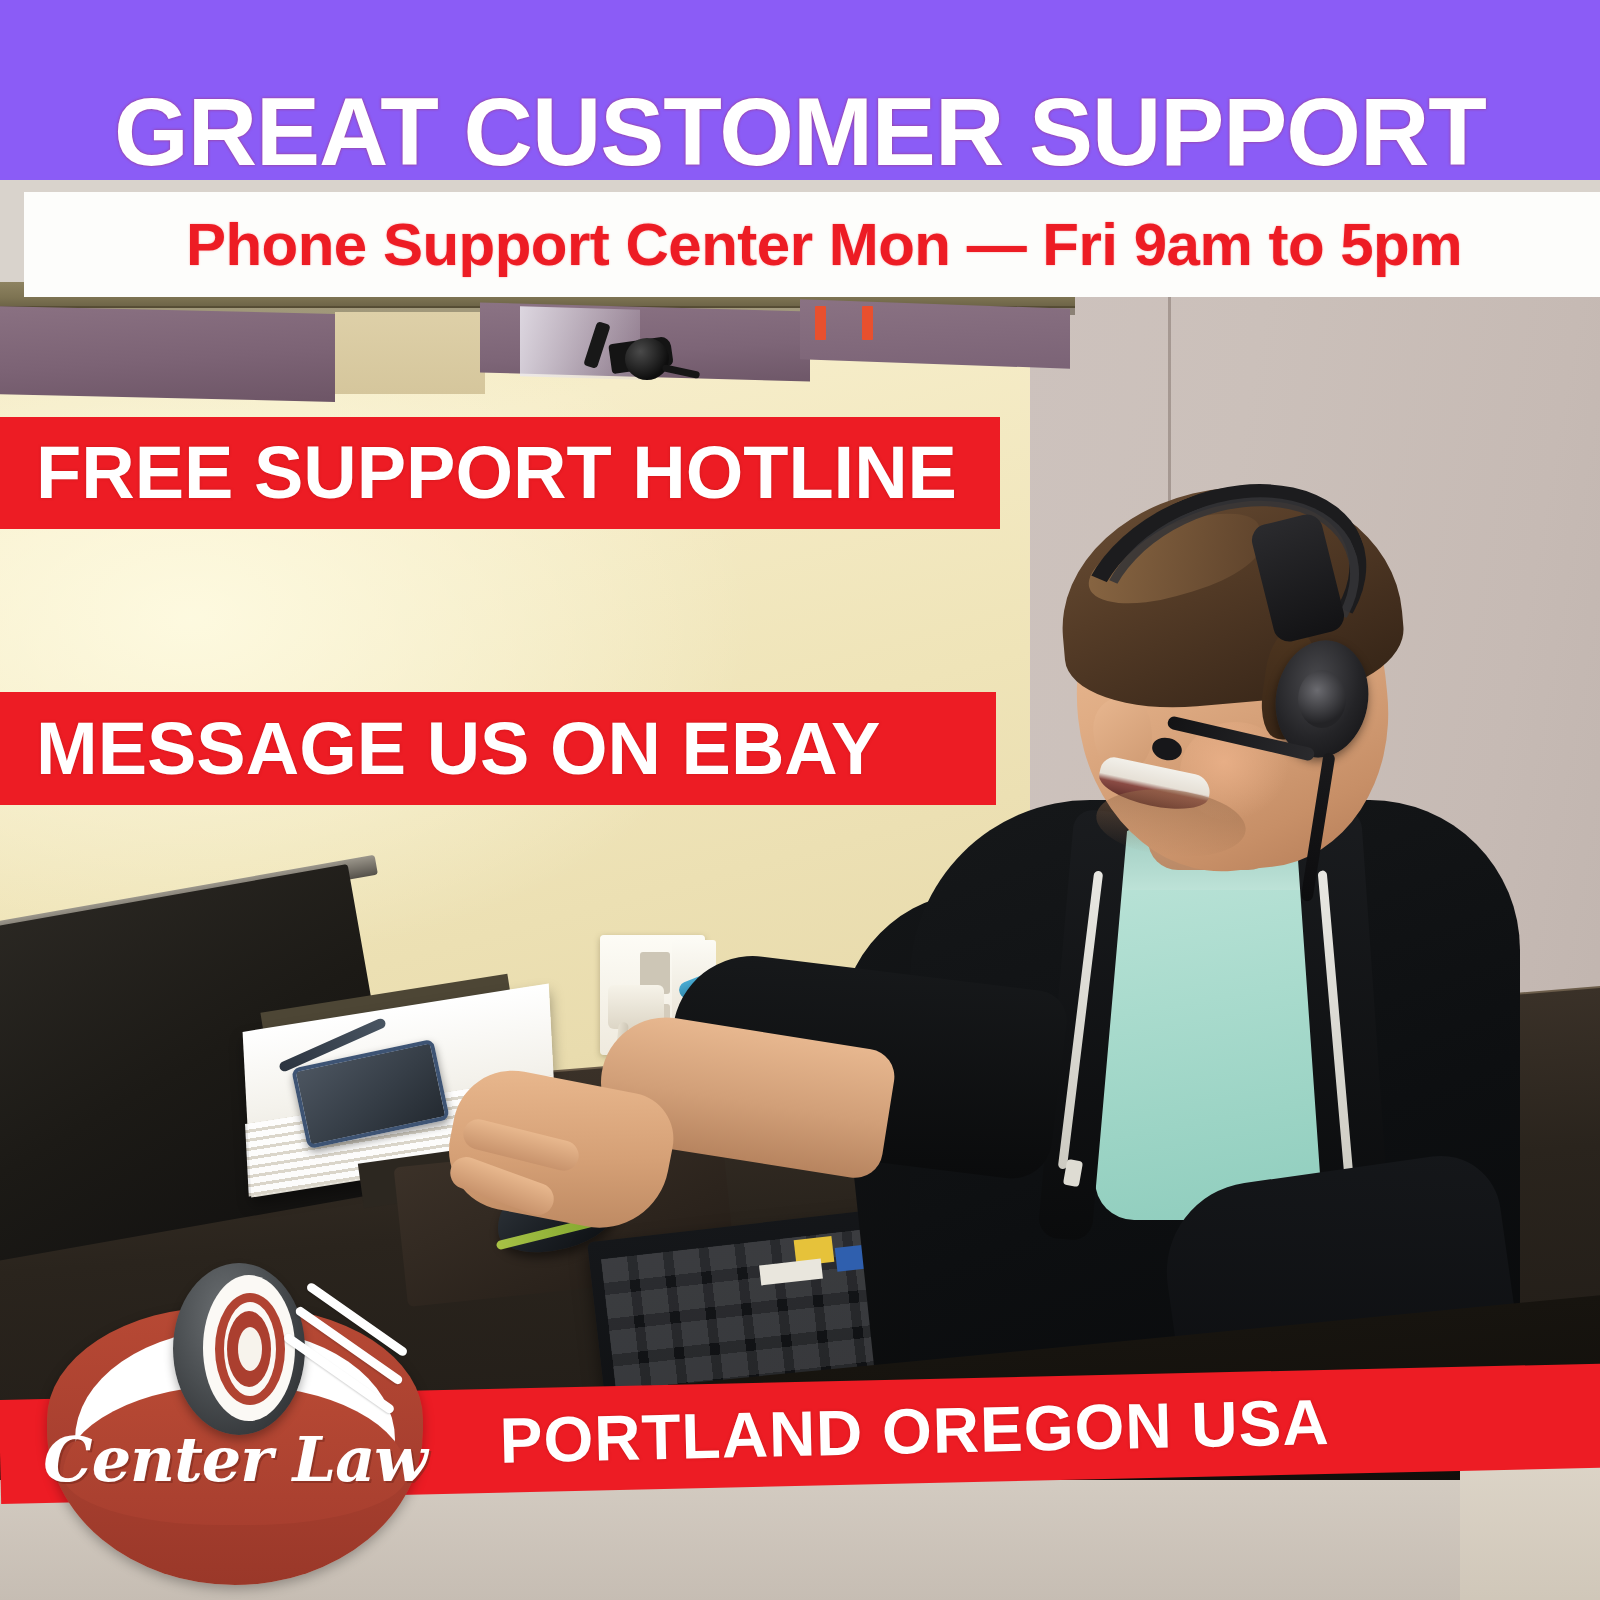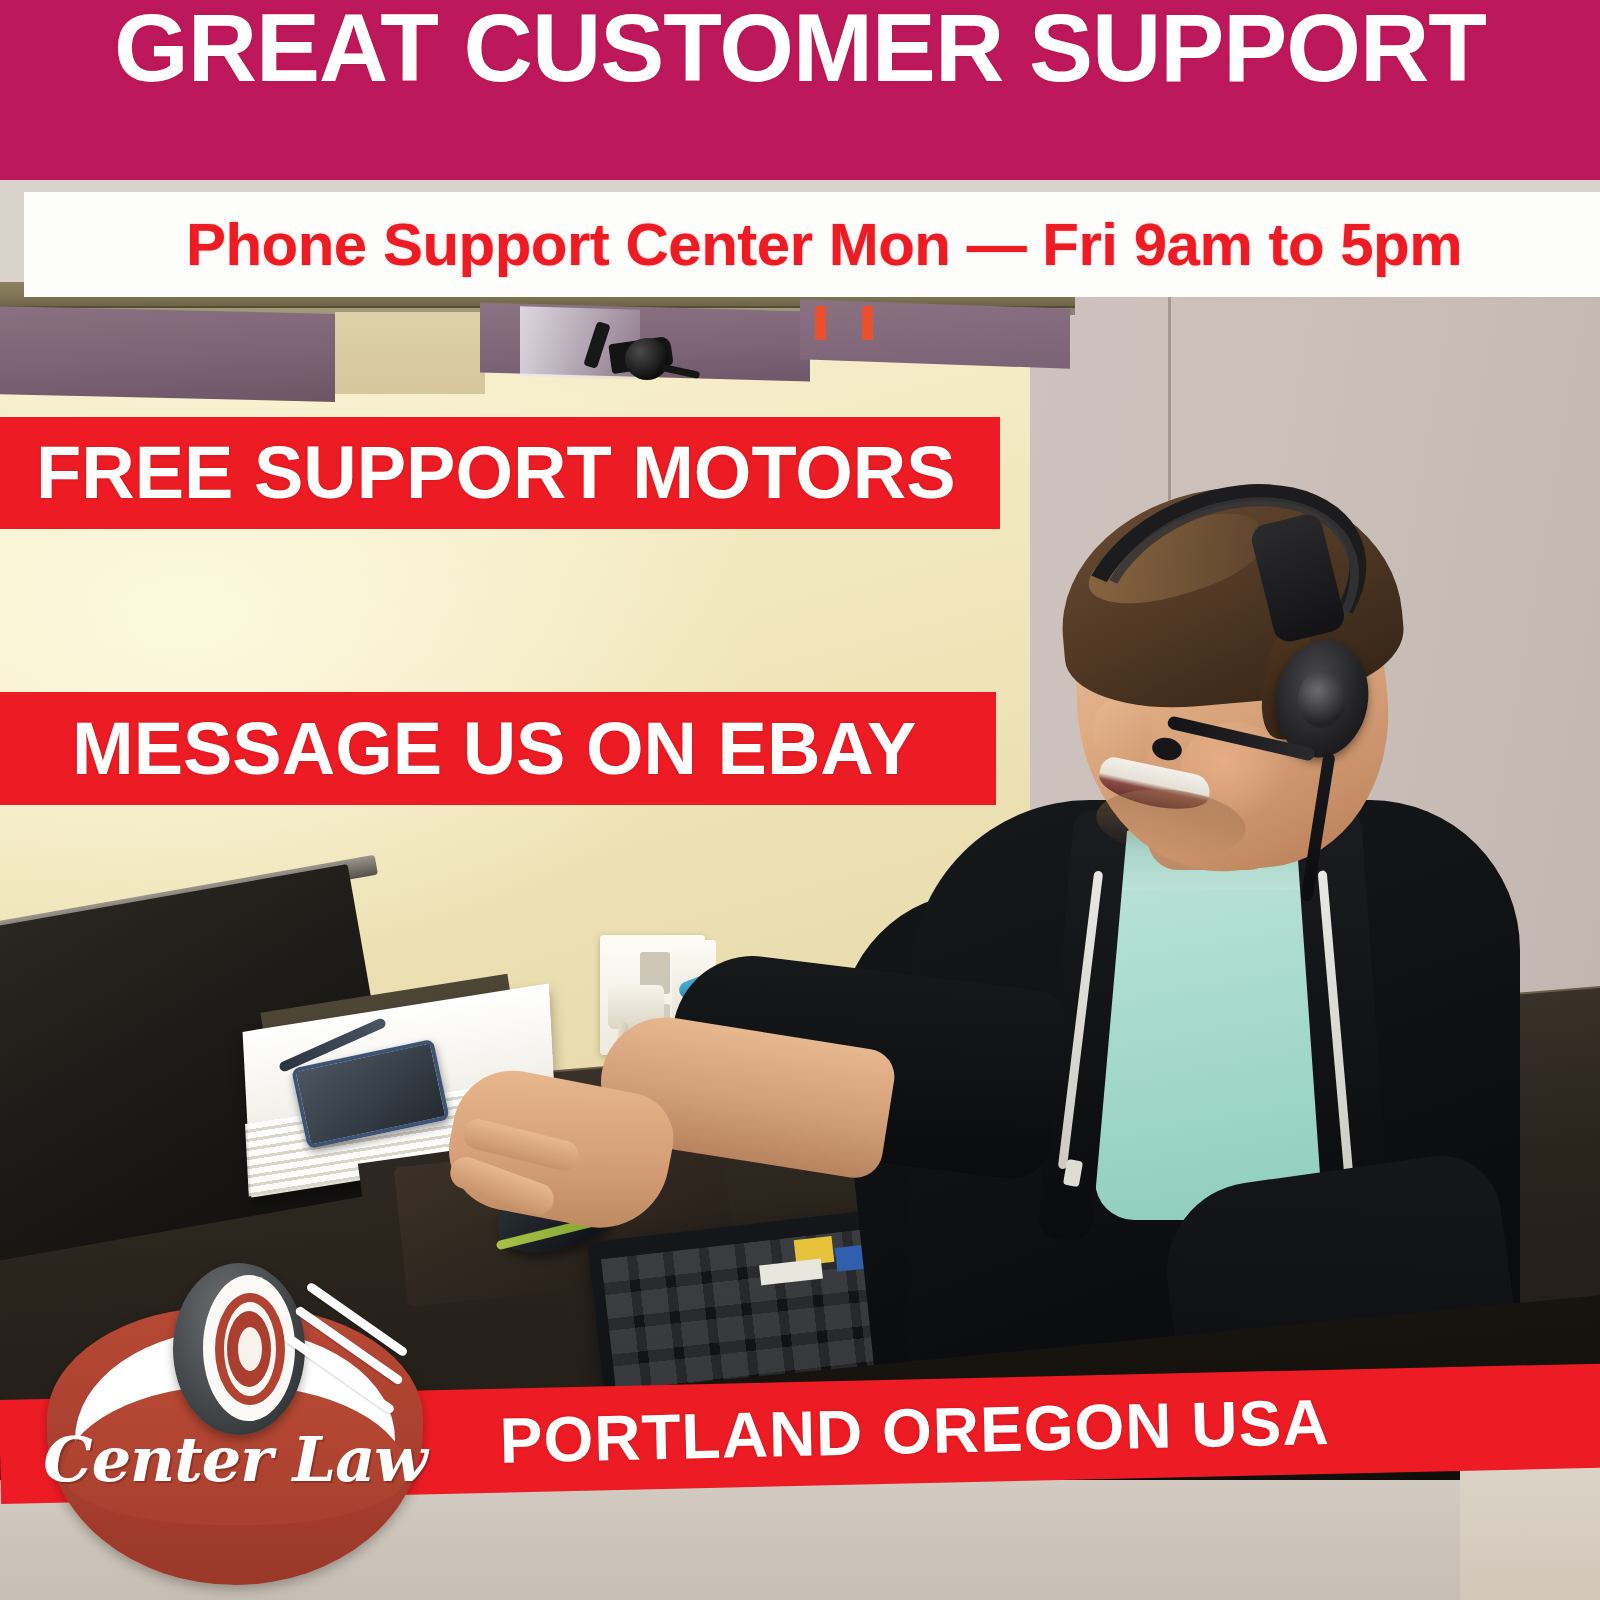--- a/index.html
+++ b/index.html
@@ -423,21 +423,21 @@
   .hand2{
     position:absolute;left:255px;top:1010px;width:190px;height:120px;
     background:linear-gradient(170deg,#e6b58d,#c5906a);
     border-radius:50px 30px 40px 60px;
     transform:rotate(-16deg);
   }
 
   
   .banner-top{
     position:absolute;left:0;top:0;width:1600px;height:180px;
-    background:#be185d;display:flex;align-items:flex-start;justify-content:center;
+    background:#8b5cf6;display:flex;align-items:flex-end;justify-content:center;
   }
   .banner-top h1{
     font-size:96px;font-weight:bold;color:#ffffff;letter-spacing:-1px;
     line-height:1;white-space:nowrap;
     transform:scaleX(1.0);
     text-shadow:0 0 3px rgba(180,20,20,.55);
   }
   .banner-sub{
     position:absolute;left:0;top:192px;width:1600px;height:105px;
     background:#fdfdfb;display:flex;align-items:center;justify-content:center;margin-left:24px;
@@ -452,21 +452,21 @@
     position:absolute;background:#ED1C24;display:flex;align-items:center;
   }
   .bar span{
     color:#fff;font-weight:bold;white-space:nowrap;line-height:1;
     text-shadow:0 0 3px rgba(170,20,20,.5);
   }
   .bar-hotline{ left:0; top:417px; width:1000px; height:112px; }
   .bar-hotline span{ font-size:74px; padding-left:36px; }
 
   .bar-ebay{ left:0; top:692px; width:996px; height:113px; }
-  .bar-ebay span{ font-size:74px; padding-left:36px;margin-left:36px; }
+  .bar-ebay span{ font-size:74px; padding-left:36px; }
 
   .bar-city{
     left:0; top:1400px; width:1600px; height:104px;
     transform:rotate(-1.3deg); transform-origin:left center;
     width:1660px;
   }
   .bar-city span{ font-size:64px; padding-left:500px; letter-spacing:1px; }
 
   
   .logo{ position:absolute; left:35px; top:1245px; width:400px; height:340px; }
@@ -639,21 +639,21 @@
 
   <div class="banner-top">
     <h1>GREAT CUSTOMER SUPPORT</h1>
   </div>
 
   <div class="banner-sub">
     <h2>Phone Support Center  Mon — Fri 9am to 5pm</h2>
   </div>
 
   <div class="bar bar-hotline">
-    <span>FREE SUPPORT MOTORS</span>
+    <span>FREE SUPPORT HOTLINE</span>
   </div>
 
   <div class="bar bar-ebay">
     <span>MESSAGE US ON EBAY</span>
   </div>
 
   <div class="bar bar-city">
     <span>PORTLAND OREGON USA</span>
   </div>
 

